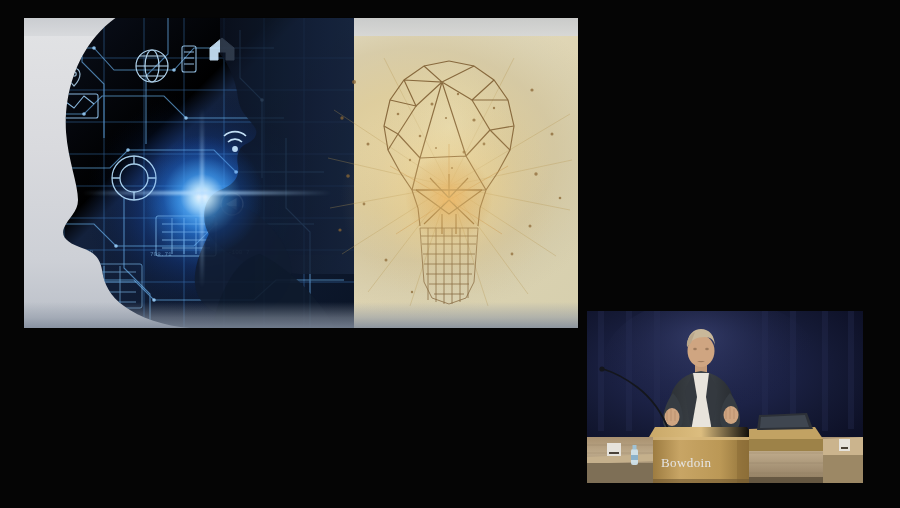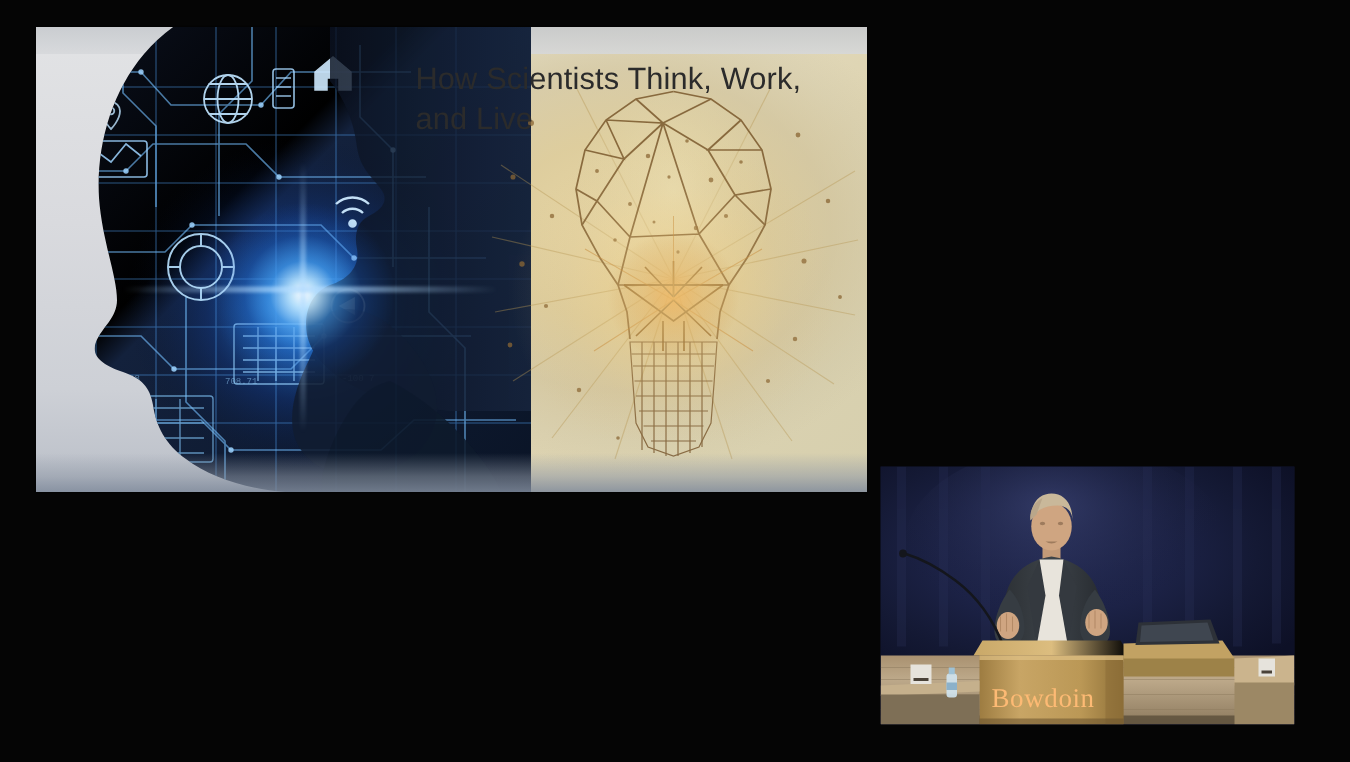--- a/index.html
+++ b/index.html
@@ -134,22 +134,22 @@
       radial-gradient(ellipse 70% 60% at 42% 34%, #262d57 0%, #1c2246 40%, #141934 70%, #0d1026 100%);
   }
 
   .pip-svg { position: absolute; left: 0; top: 0; }
 
   .podium-label {
     position: absolute;
     left: 74px;
     top: 144px;
     font-family: "Liberation Serif", serif;
-    font-size: 18px;
-    color: #fdba74;
+    font-size: 13px;
+    color: #e5e5e5;
     letter-spacing: 0.4px;
   }
 </style>
 </head>
 <body>
 
 <div id="stage">
 
   <div id="slide">
     <div class="slide-bg"></div>
@@ -397,22 +397,20 @@
           <circle cx="212" cy="126" r="1.7"></circle>
             <circle cx="236" cy="150" r="1.3"></circle>
           <circle cx="206" cy="178" r="1.5"></circle>
             <circle cx="188" cy="206" r="1.4"></circle>
           <circle cx="62" cy="212" r="1.5"></circle>
             <circle cx="88" cy="244" r="1.2"></circle>
         </g>
       </svg>
     </div>
 
-    <div class="slide-title">How Scientists Think, Work,
-and Live</div>
 
     <div class="bottom-band"></div>
   </div>
 
   <div id="pip">
     <div class="pip-backdrop"></div>
 
     <svg class="pip-svg" width="276" height="172" viewBox="0 0 276 172">
       <defs>
         <linearGradient id="floorGrad" x1="0" y1="0" x2="0" y2="1">

